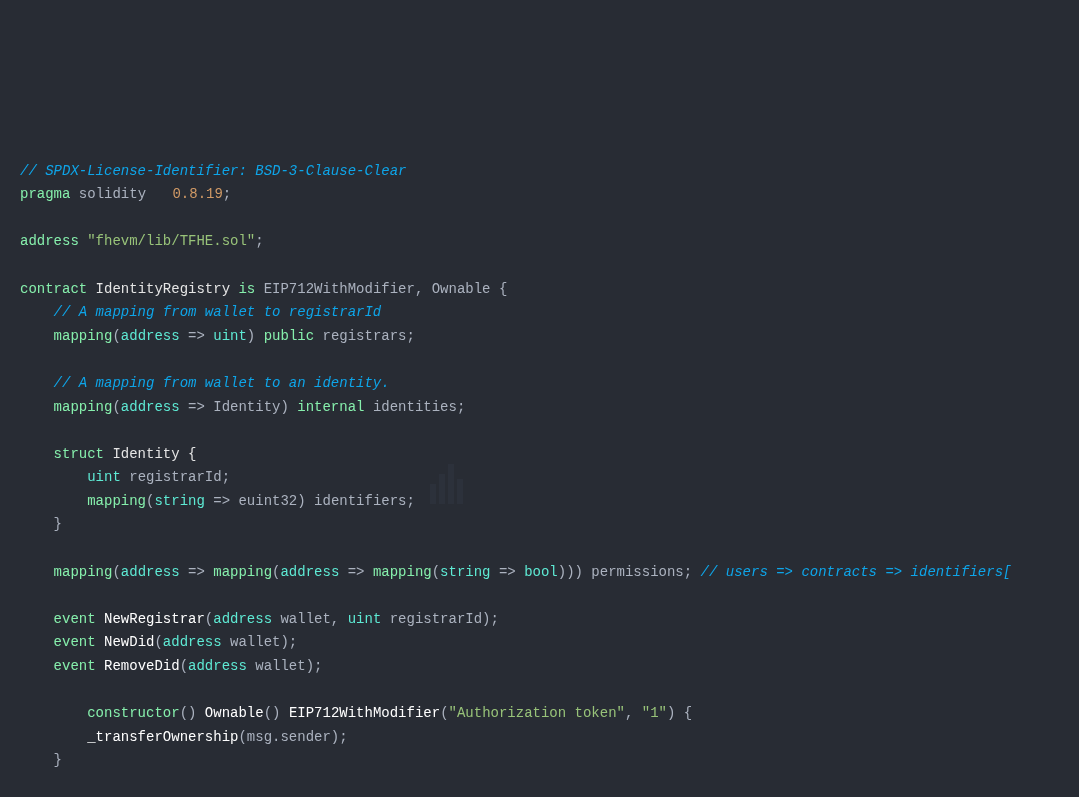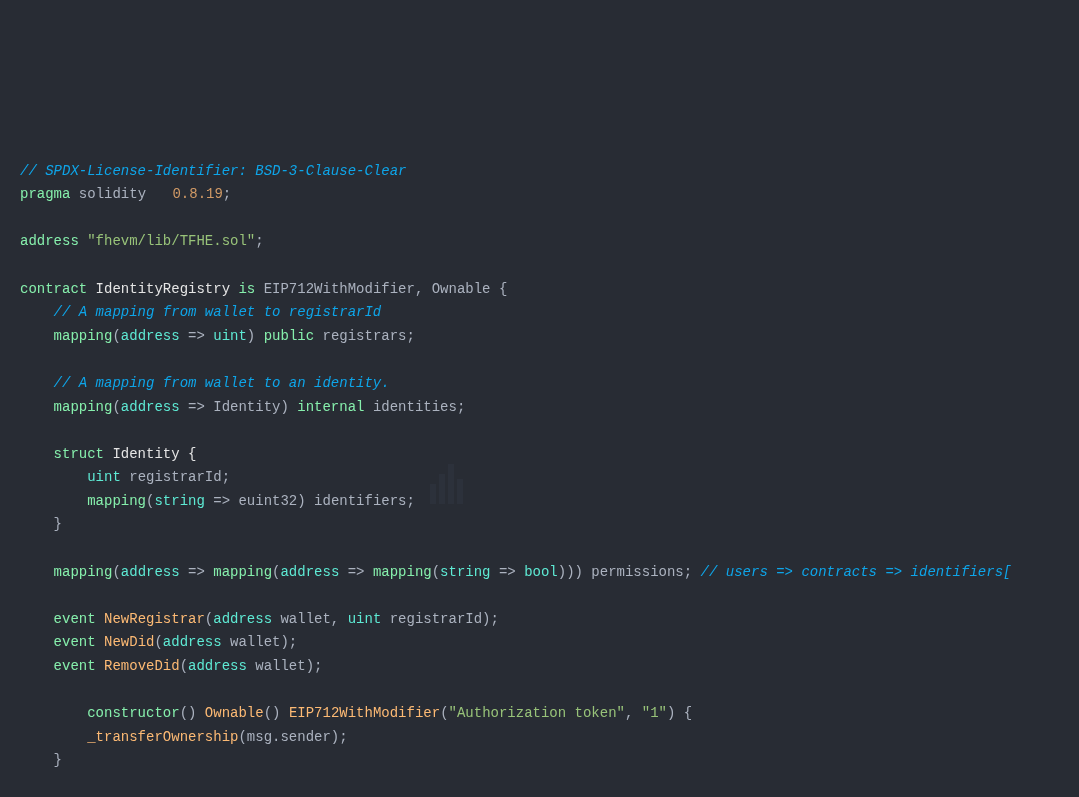--- a/index.html
+++ b/index.html
@@ -17,21 +17,21 @@
   }
   .code-container {
     padding: 18px 20px;
     position: relative;
   }
   .comment { color: #0ea5e9; font-style: italic; }
   .keyword { color: #86efac; }
   .type { color: #5eead4; }
   .string { color: #98c379; }
   .number { color: #d19a66; margin-left: 18px; }
-  .function { color: #fdba74; text-align: right; }
+  .function { color: #ffffff; text-align: right; }
   .typename { color: #e5e5e5; }
   .watermark {
     position: absolute;
     top: 370px;
     left: 430px;
     color: #3a4150;
     font-size: 42px;
     font-weight: bold;
     opacity: 0.25;
     display: flex;

